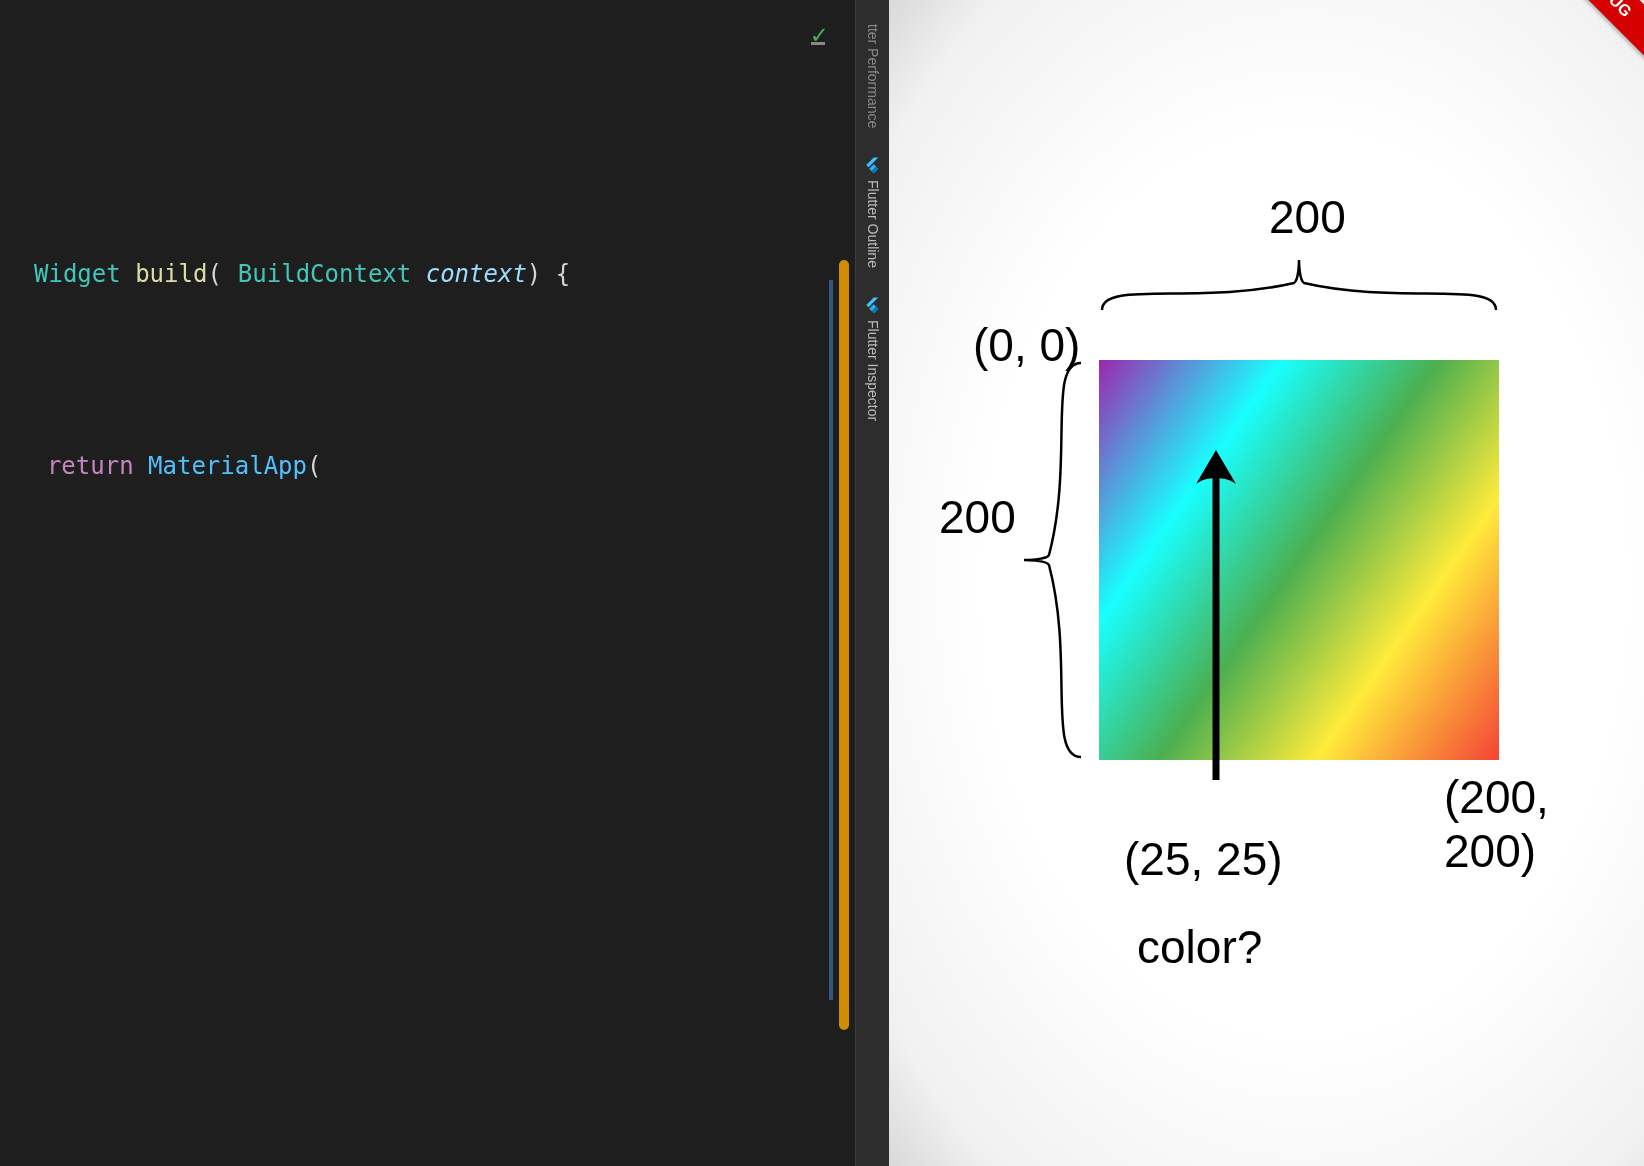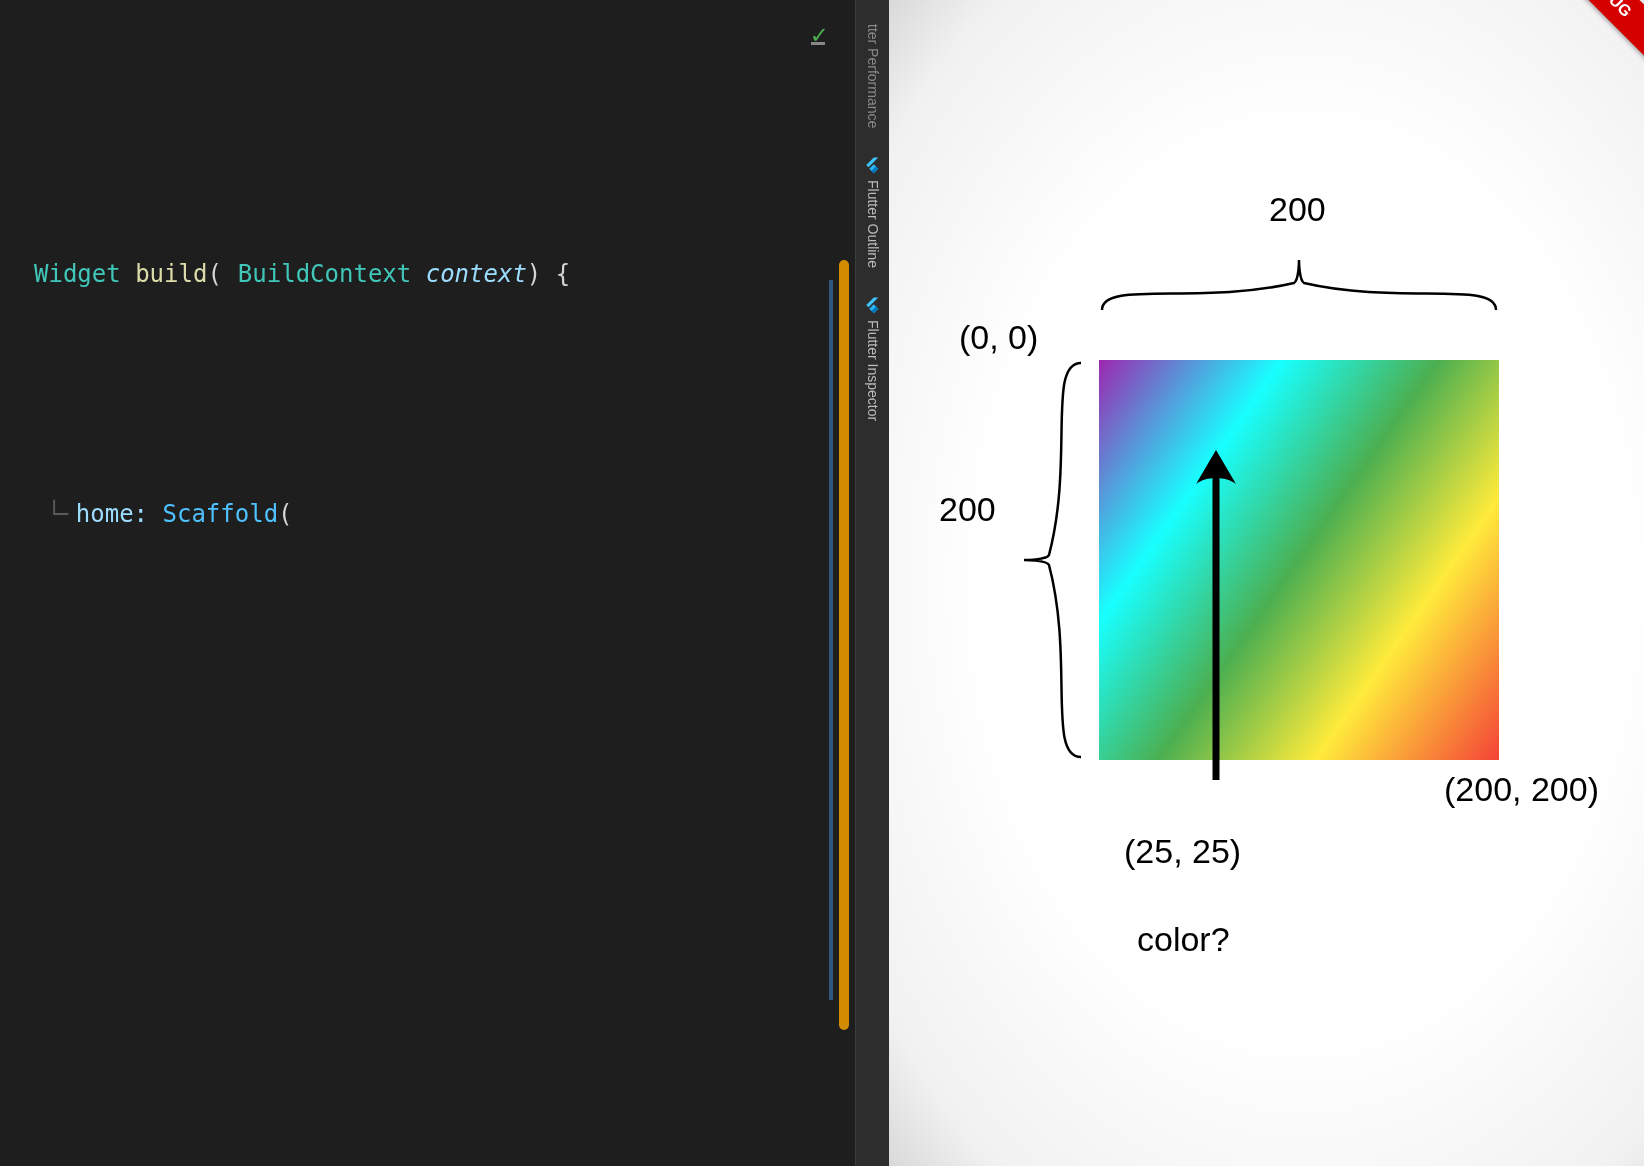--- a/index.html
+++ b/index.html
@@ -111,21 +111,21 @@
     top: 360px;
     width: 400px;
     height: 400px;
     background: linear-gradient(125deg,
        #9c27b0 0%,
        #18ffff 27%,
        #4caf50 50%,
        #ffeb3b 73%,
        #f44336 100%);
   }
-  .lbl { position: absolute; color: #000; font-size: 34px; }
+  .lbl { position: absolute; color: #000; font-size: 46px; }
   .brace-h {
     position: absolute;
     left: 210px;
     top: 255px;
     width: 400px;
     height: 60px;
     overflow: visible;
   }
   .brace-v {
     position: absolute;
@@ -162,22 +162,22 @@
 </style>
 </head>
 <body>
 
 <div class="editor">
   <span class="check-icon">✓</span>
   <span class="minimap-dash"></span>
 
   <span class="code-line"><span class="tk-type">Widget</span> <span class="tk-fn">build</span><span class="tk-punc">(</span><span class="tk-type">BuildContext</span><span class="tk-param"> context</span><span class="tk-punc">) {</span></span>
 
-
-  <span class="code-line">  <span class="guide">└╴</span><span class="tk-named">home:</span><span class="tk-class"> Scaffold</span><span class="tk-punc">(</span></span>
+  <span class="code-line">  <span class="tk-kw">return</span><span class="tk-class"> MaterialApp</span><span class="tk-punc">(</span></span>
+
 
 
 
   
 
   
 
   
 
   
@@ -247,21 +247,21 @@
   <div class="debug-banner">
     <span>UG</span>
   </div>
 
   <div class="lbl" style="left:380px; top:190px;">200</div>
 
   <svg class="brace-h" viewBox="0 0 400 60">
     <path d="M3,55 C3,25 100,50 195,28 C200,25 200,5 200,5 C200,5 200,25 205,28 C300,50 397,25 397,55" fill="none" stroke="#000" stroke-width="2.5"></path>
   </svg>
 
-  <div class="lbl" style="left:70px; top:318px;text-align:center;">(0, 0)</div>
+  <div class="lbl" style="left:84px; top:318px;text-align:center;">(0, 0)</div>
 
   <div class="lbl" style="left:50px; top:490px;">200</div>
 
   <svg class="brace-v" viewBox="0 0 70 400">
     <path d="M62,3 C28,3 55,100 30,195 C28,200 5,200 5,200 C5,200 28,200 30,205 C55,300 28,397 62,397" fill="none" stroke="#000" stroke-width="2.5"></path>
   </svg>
 
   <div class="gradient-box"></div>
 
   <svg class="arrow" viewBox="0 0 60 340">

